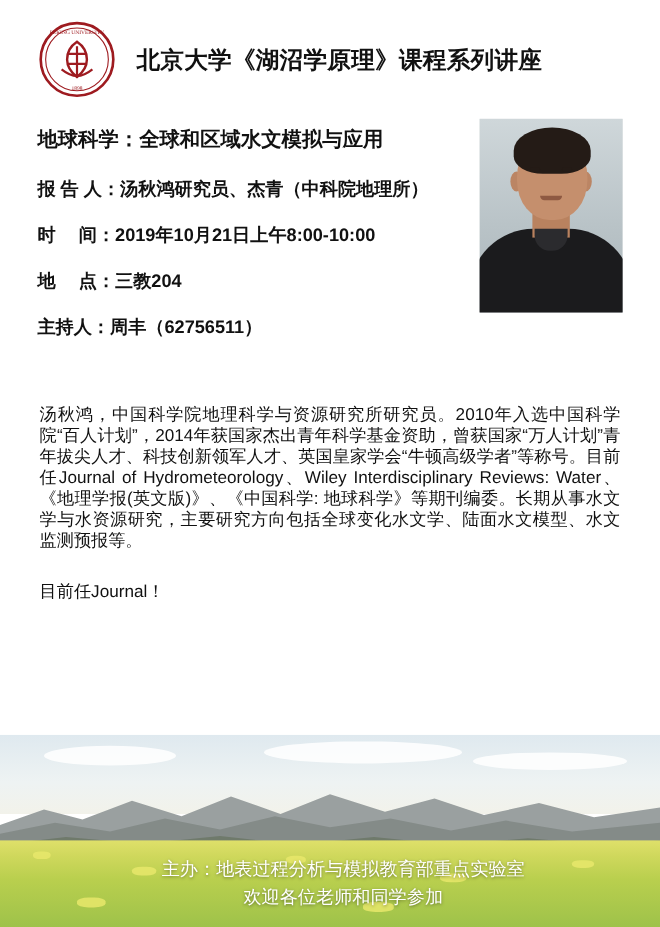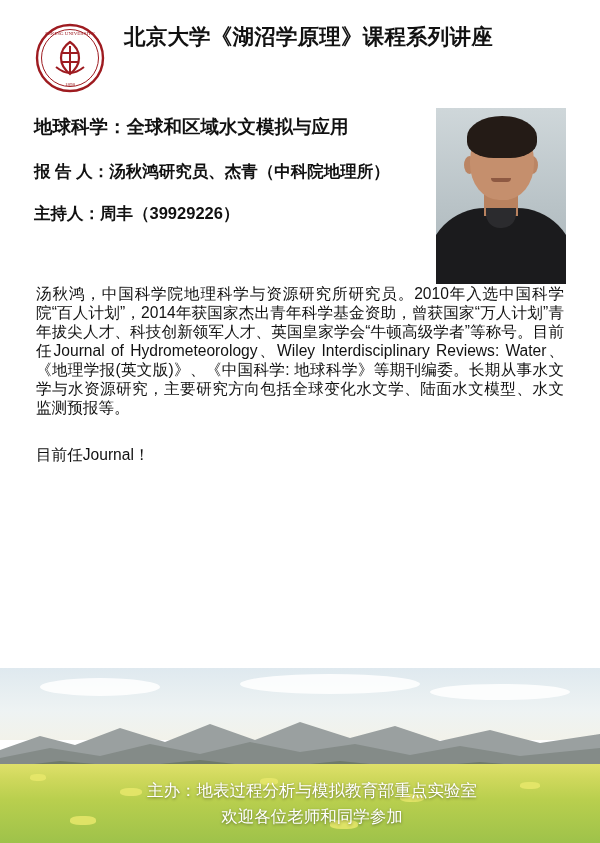--- a/index.html
+++ b/index.html
@@ -18,21 +18,21 @@
   .poster {
     position: relative;
     width: 600px;
     height: 843px;
     box-sizing: border-box;
   }
 
   
   .header {
     display: flex;
-    align-items: flex-start;
+    align-items: center;
     padding: 22px 0 0 34px;
     height: 86px;
     box-sizing: border-box;
   }
   .logo {
     width: 72px;
     height: 72px;
     flex: 0 0 72px;
     position: relative;
   }
@@ -257,21 +257,23 @@
         <text x="36" y="64" fill="#9e1b20" font-size="5" text-anchor="middle" font-family="'Liberation Serif', serif">1898</text>
       </svg>
     </div>
     <div class="header-title">北京大学《湖沼学原理》课程系列讲座</div>
   </div>
 
   <div class="info-wrap">
     <div class="info-rows">
       <div class="row-title">地球科学：全球和区域水文模拟与应用</div>
       <div class="row">报 告 人：汤秋鸿研究员、杰青（中科院地理所）</div>
-      <div class="row">主持人：周丰（39929226）</div>
+      <div class="row">时　 间：2019年10月21日上午8:00-10:00</div>
+      <div class="row">地　 点：三教204</div>
+      <div class="row">主持人：周丰（62756511）</div>
     </div>
 
     <div class="portrait">
       <div class="bg"></div>
       <div class="body"></div>
       <div class="neck"></div>
       <div class="collar"></div>
       <div class="ear-l"></div>
       <div class="ear-r"></div>
       <div class="head"></div>

